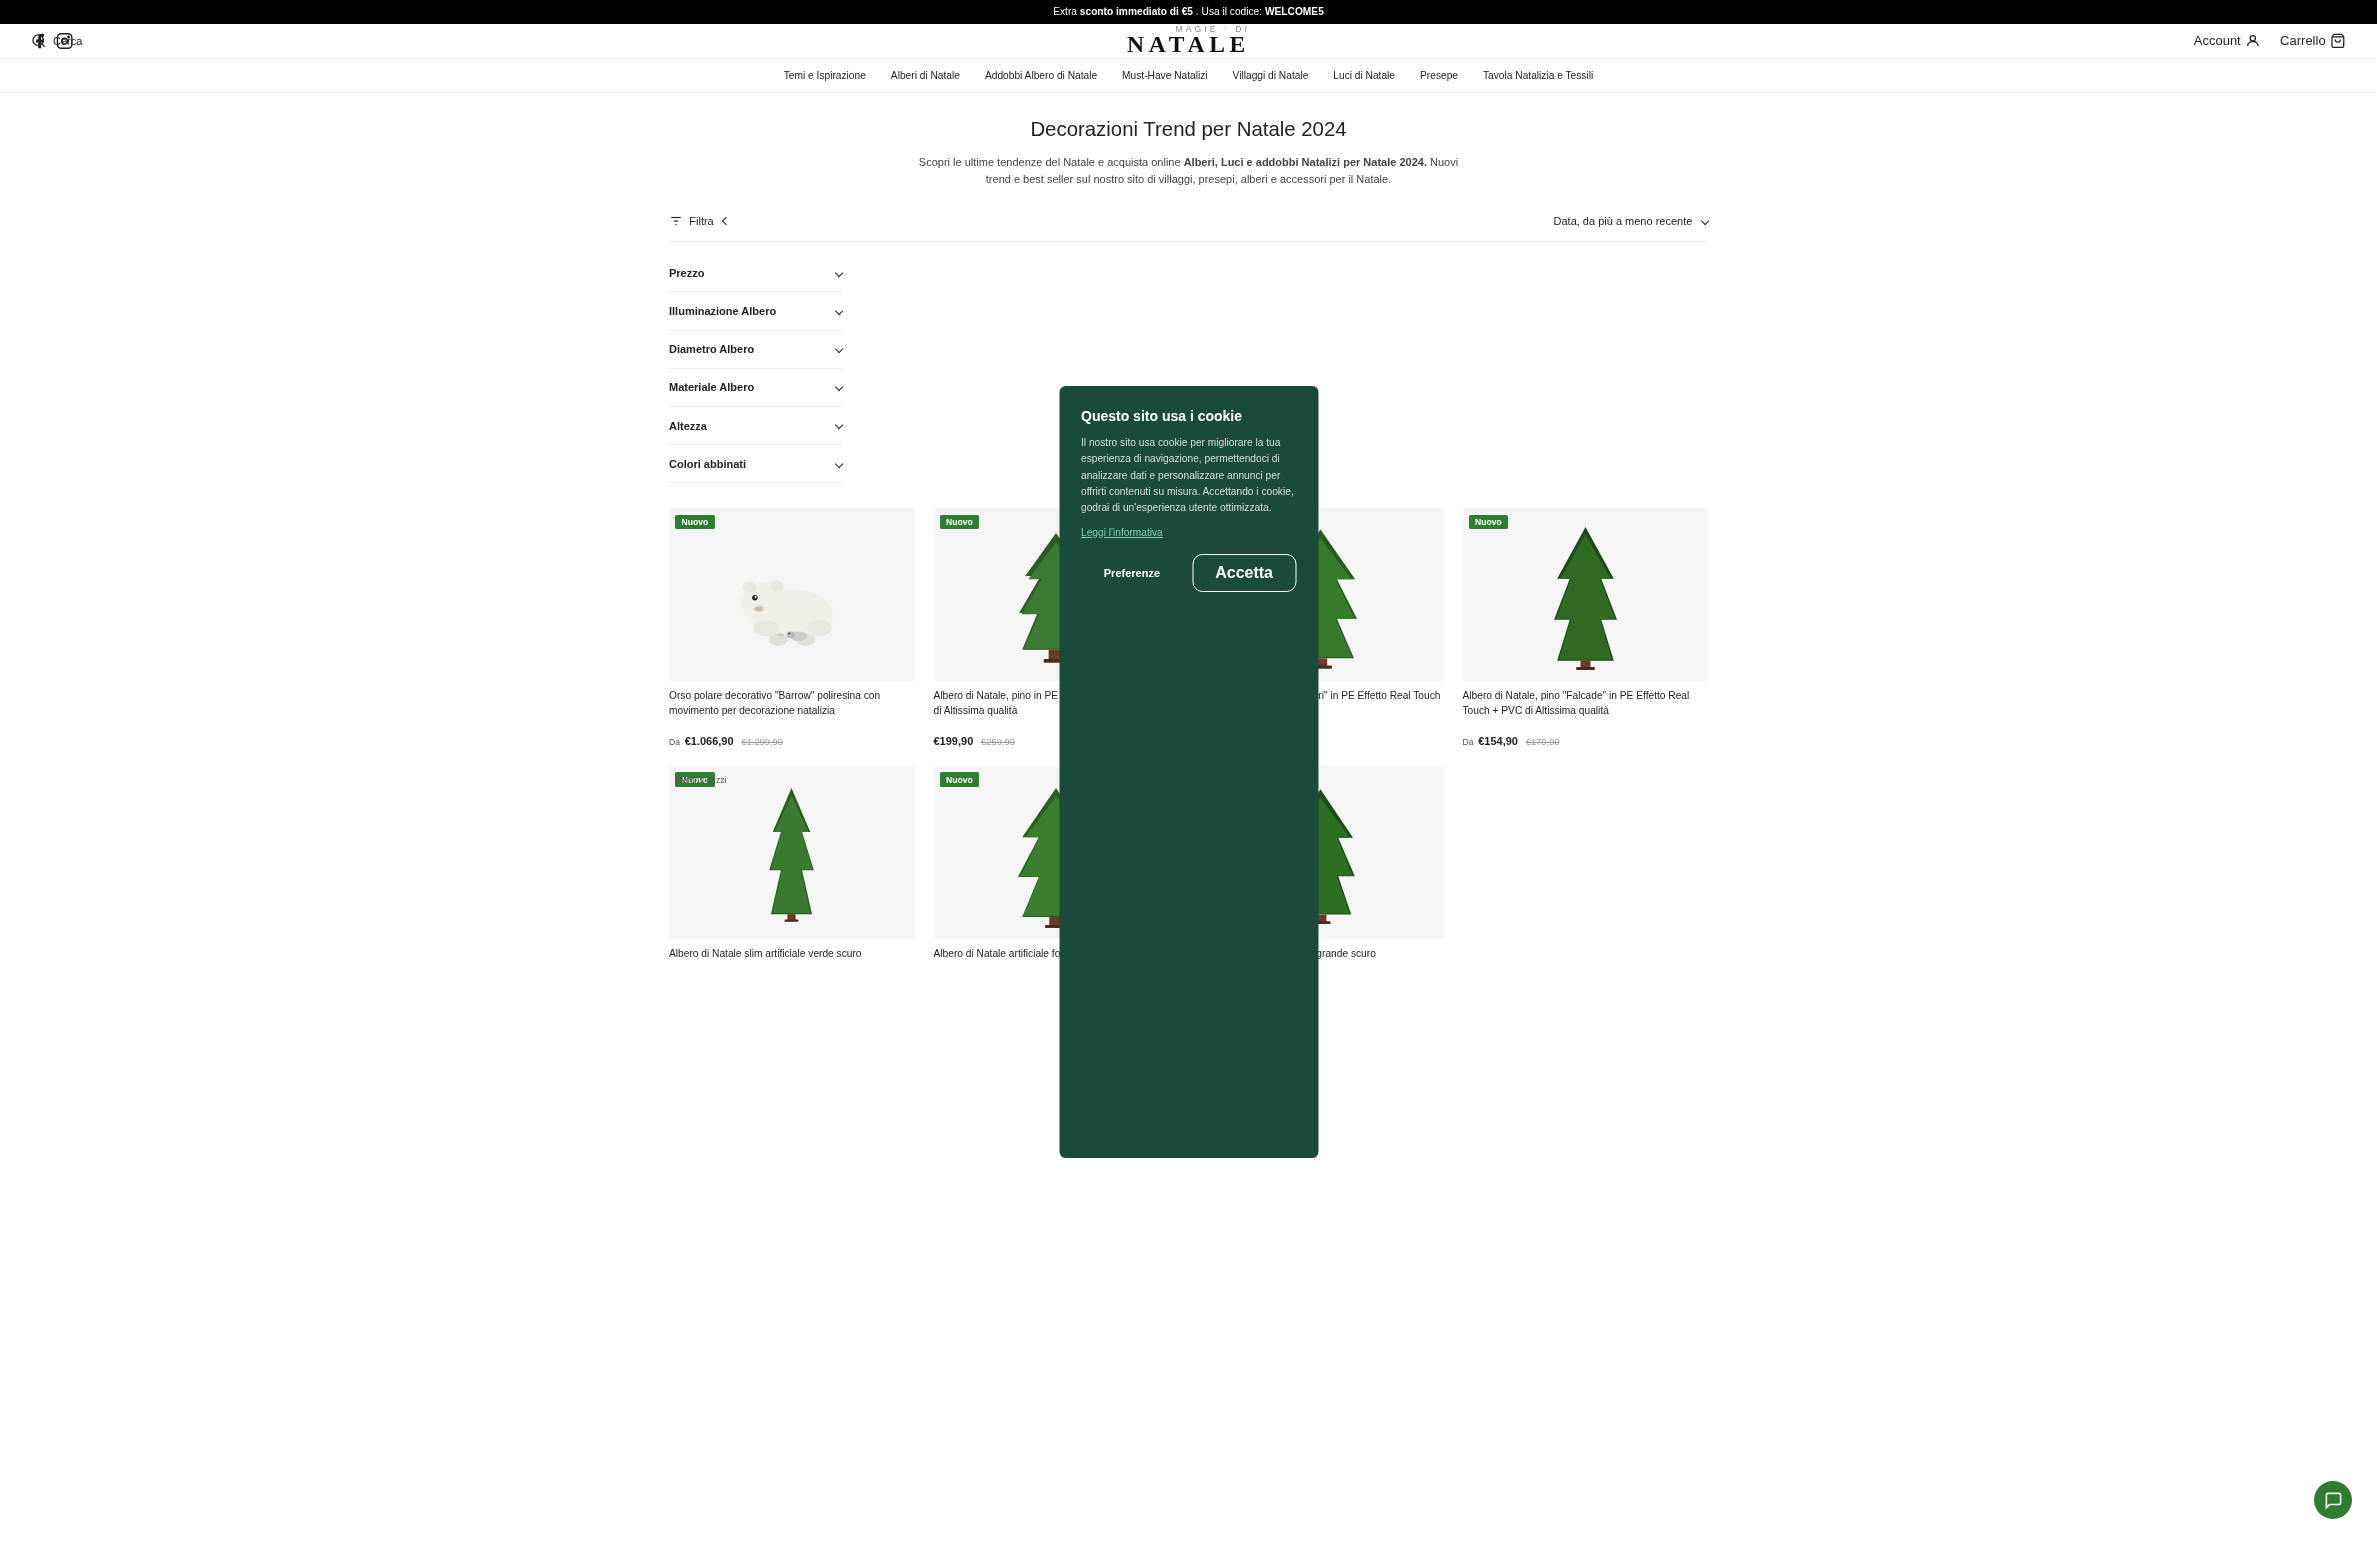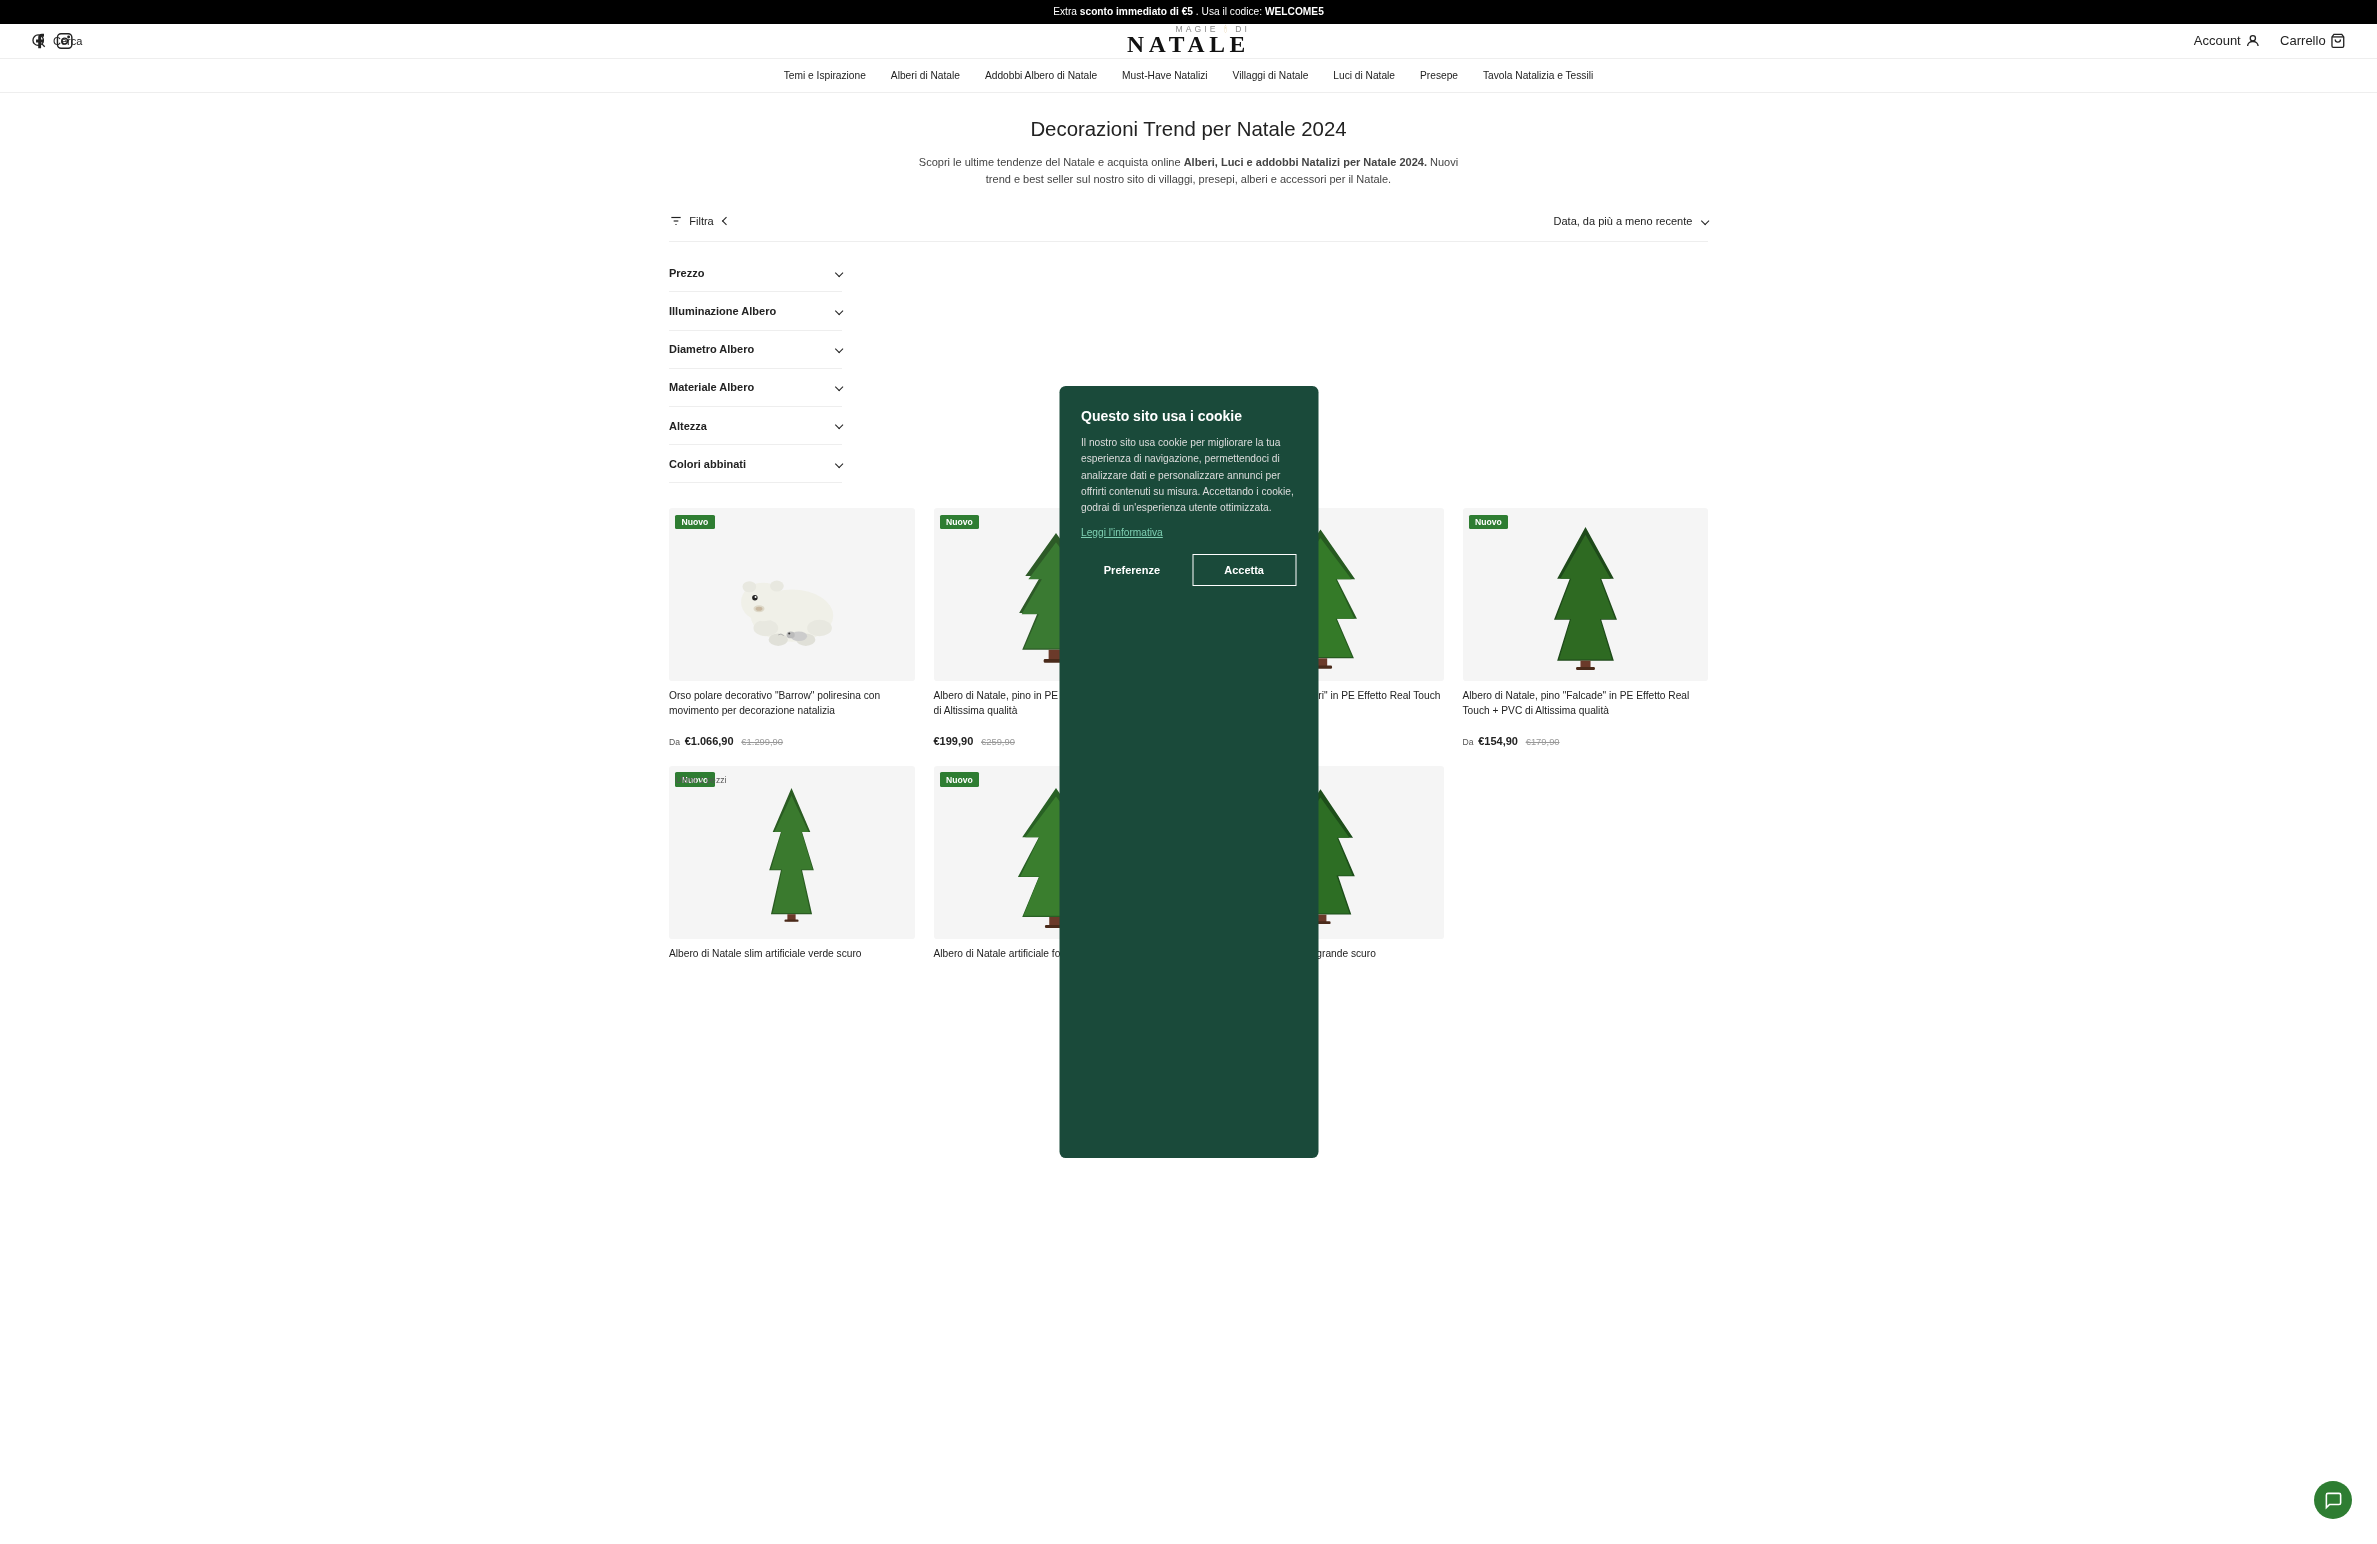--- a/index.html
+++ b/index.html
@@ -146,24 +146,24 @@
       font-weight: 600;
       cursor: pointer;
       border-radius: 3.1px;
     }
     .btn-accept {
       flex: 1;
       padding: 9.4px;
       background: transparent;
       border: 1.6px solid #fff;
       color: #fff;
-      font-size: 11px;
+      font-size: 16px;
       font-weight: 600;
       cursor: pointer;
-      border-radius: 0;
+      border-radius: 10px;
     }
 
     
     .chat-btn {
       position: fixed;
       bottom: 25px;
       right: 25px;
       width: 38px;
       height: 38px;
       background: #2e7d32;

